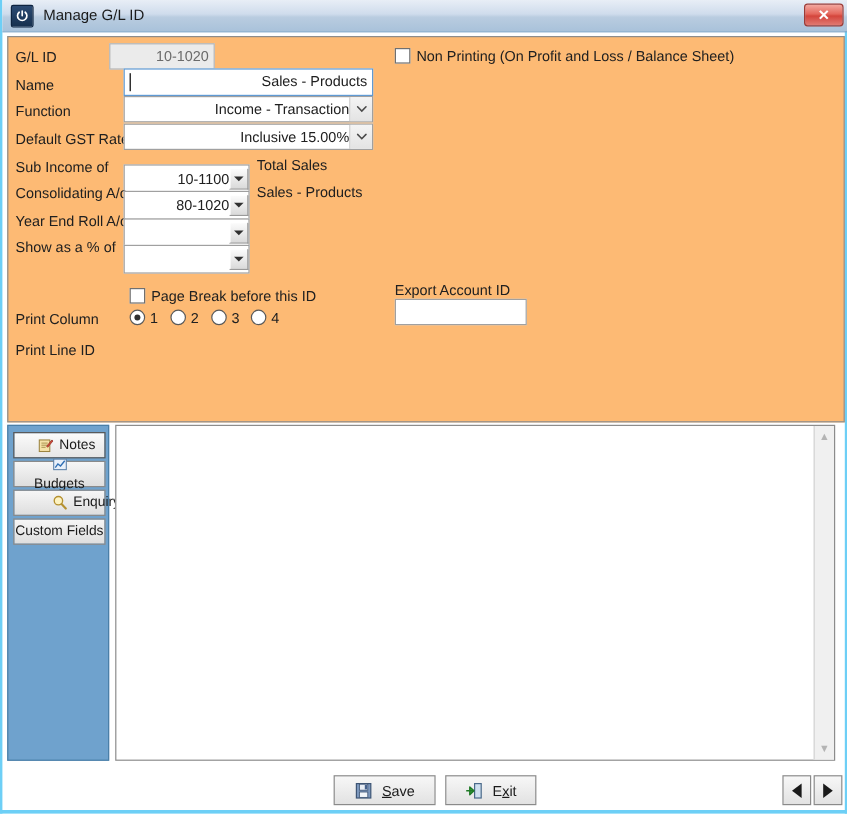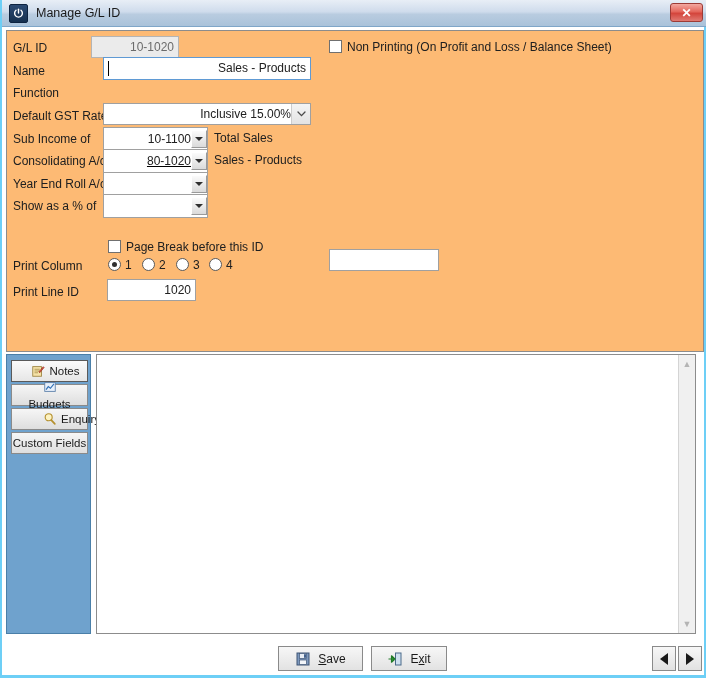--- a/index.html
+++ b/index.html
@@ -161,20 +161,21 @@
 
   
   .combo2 {
     position: absolute;
     box-sizing: border-box;
     height: 24px;
     background: #ffffff;
     border: 1px solid #a0a0a0;
     display: flex;
     align-items: center;
+    margin-top: 10px;
   }
   .combo2 .cval {
     flex: 1;
     padding-left: 5px;
     font-size: 12px;
     color: #202020;
     white-space: nowrap;
     overflow: hidden;
   }
   .combo2 .cbtn {
@@ -353,20 +354,28 @@
     <div class="flabel" style="left:6px; top:7px;">G/L ID</div>
     <div class="tbox readonly" style="left:84px; top:5px; width:88px;">10-1020</div>
 
     <div class="flabel" style="left:6px; top:30px;">Name</div>
     <div class="tbox focused" style="left:96px; top:26px; width:208px; height:23px; line-height:21px;">
       <span class="caret" style="left:4px; top:3px; height:15px;"></span>
       <span style="margin-left:1px;">Sales - Products</span>
     </div>
 
     <div class="flabel" style="left:6px; top:52px;">Function</div>
+    <div class="combo" style="left:96px; top:49px; width:208px;">
+      <div class="cval">Income - Transaction</div>
+      <div class="cbtn">
+        <svg width="9" height="6" viewBox="0 0 9 6">
+            <path d="M1 1 L4.5 4.6 L8 1" stroke="#4a4a4a" stroke-width="1.3" fill="none" stroke-linecap="round"></path>
+          </svg>
+      </div>
+    </div>
 
     <div class="flabel" style="left:6px; top:75px;">Default GST Rate</div>
     <div class="combo" style="left:96px; top:72px; width:208px;">
       <div class="cval">Inclusive 15.00%</div>
       <div class="cbtn">
         <svg width="9" height="6" viewBox="0 0 9 6">
             <path d="M1 1 L4.5 4.6 L8 1" stroke="#4a4a4a" stroke-width="1.3" fill="none" stroke-linecap="round"></path>
           </svg>
       </div>
     </div>
@@ -374,21 +383,21 @@
     <div class="flabel" style="left:6px; top:98px;">Sub Income of</div>
     <div class="combo2" style="left:96px; top:96px; width:105px;">
       <div class="cval">10-1100</div>
       <div class="cbtn">
           <span class="tri-down"></span>
         </div>
     </div>
     <div class="ftext" style="left:207px; top:97px;">Total Sales</div>
 
     <div class="flabel" style="left:6px; top:120px;">Consolidating A/c</div>
-    <div class="combo2" style="left:96px; top:118px; width:105px;text-decoration:underline;">
+    <div class="combo2" style="left:96px; top:118px; width:105px;">
       <div class="cval">80-1020</div>
       <div class="cbtn">
           <span class="tri-down"></span>
         </div>
     </div>
     <div class="ftext" style="left:207px; top:119px;">Sales - Products</div>
 
     <div class="flabel" style="left:6px; top:143px;">Year End Roll A/c</div>
     <div class="combo2" style="left:96px; top:141px; width:105px;">
       <div class="cval"></div>
@@ -415,22 +424,22 @@
     <div class="radio selected" style="left:101px; top:227px;"></div>
     <div class="flabel" style="left:118px; top:224px;">1</div>
     <div class="radio" style="left:135px; top:227px;"></div>
     <div class="flabel" style="left:152px; top:224px;">2</div>
     <div class="radio" style="left:169px; top:227px;"></div>
     <div class="flabel" style="left:186px; top:224px;">3</div>
     <div class="radio" style="left:202px; top:227px;"></div>
     <div class="flabel" style="left:219px; top:224px;">4</div>
 
     <div class="flabel" style="left:6px; top:251px;">Print Line ID</div>
-    <div class="tbox" style="left:100px; top:248px; width:89px;">1020</div>
-
+
+    <div class="flabel" style="left:322px; top:201px;">Export Account ID</div>
     <div class="tbox" style="left:322px; top:218px; width:110px;"></div>
 
   </div>
 
   <div id="side-panel">
     <div class="side-tab active" style="top:5px;padding-left:12px;">
       <svg class="ticon" viewBox="0 0 16 16">
         <rect x="2" y="3" width="10" height="11" fill="#f5e2a8" stroke="#9c8440" stroke-width="1"></rect>
         <line x1="4" y1="6" x2="10" y2="6" stroke="#9c8440" stroke-width="0.8"></line>
         <line x1="4" y1="8" x2="10" y2="8" stroke="#9c8440" stroke-width="0.8"></line>

